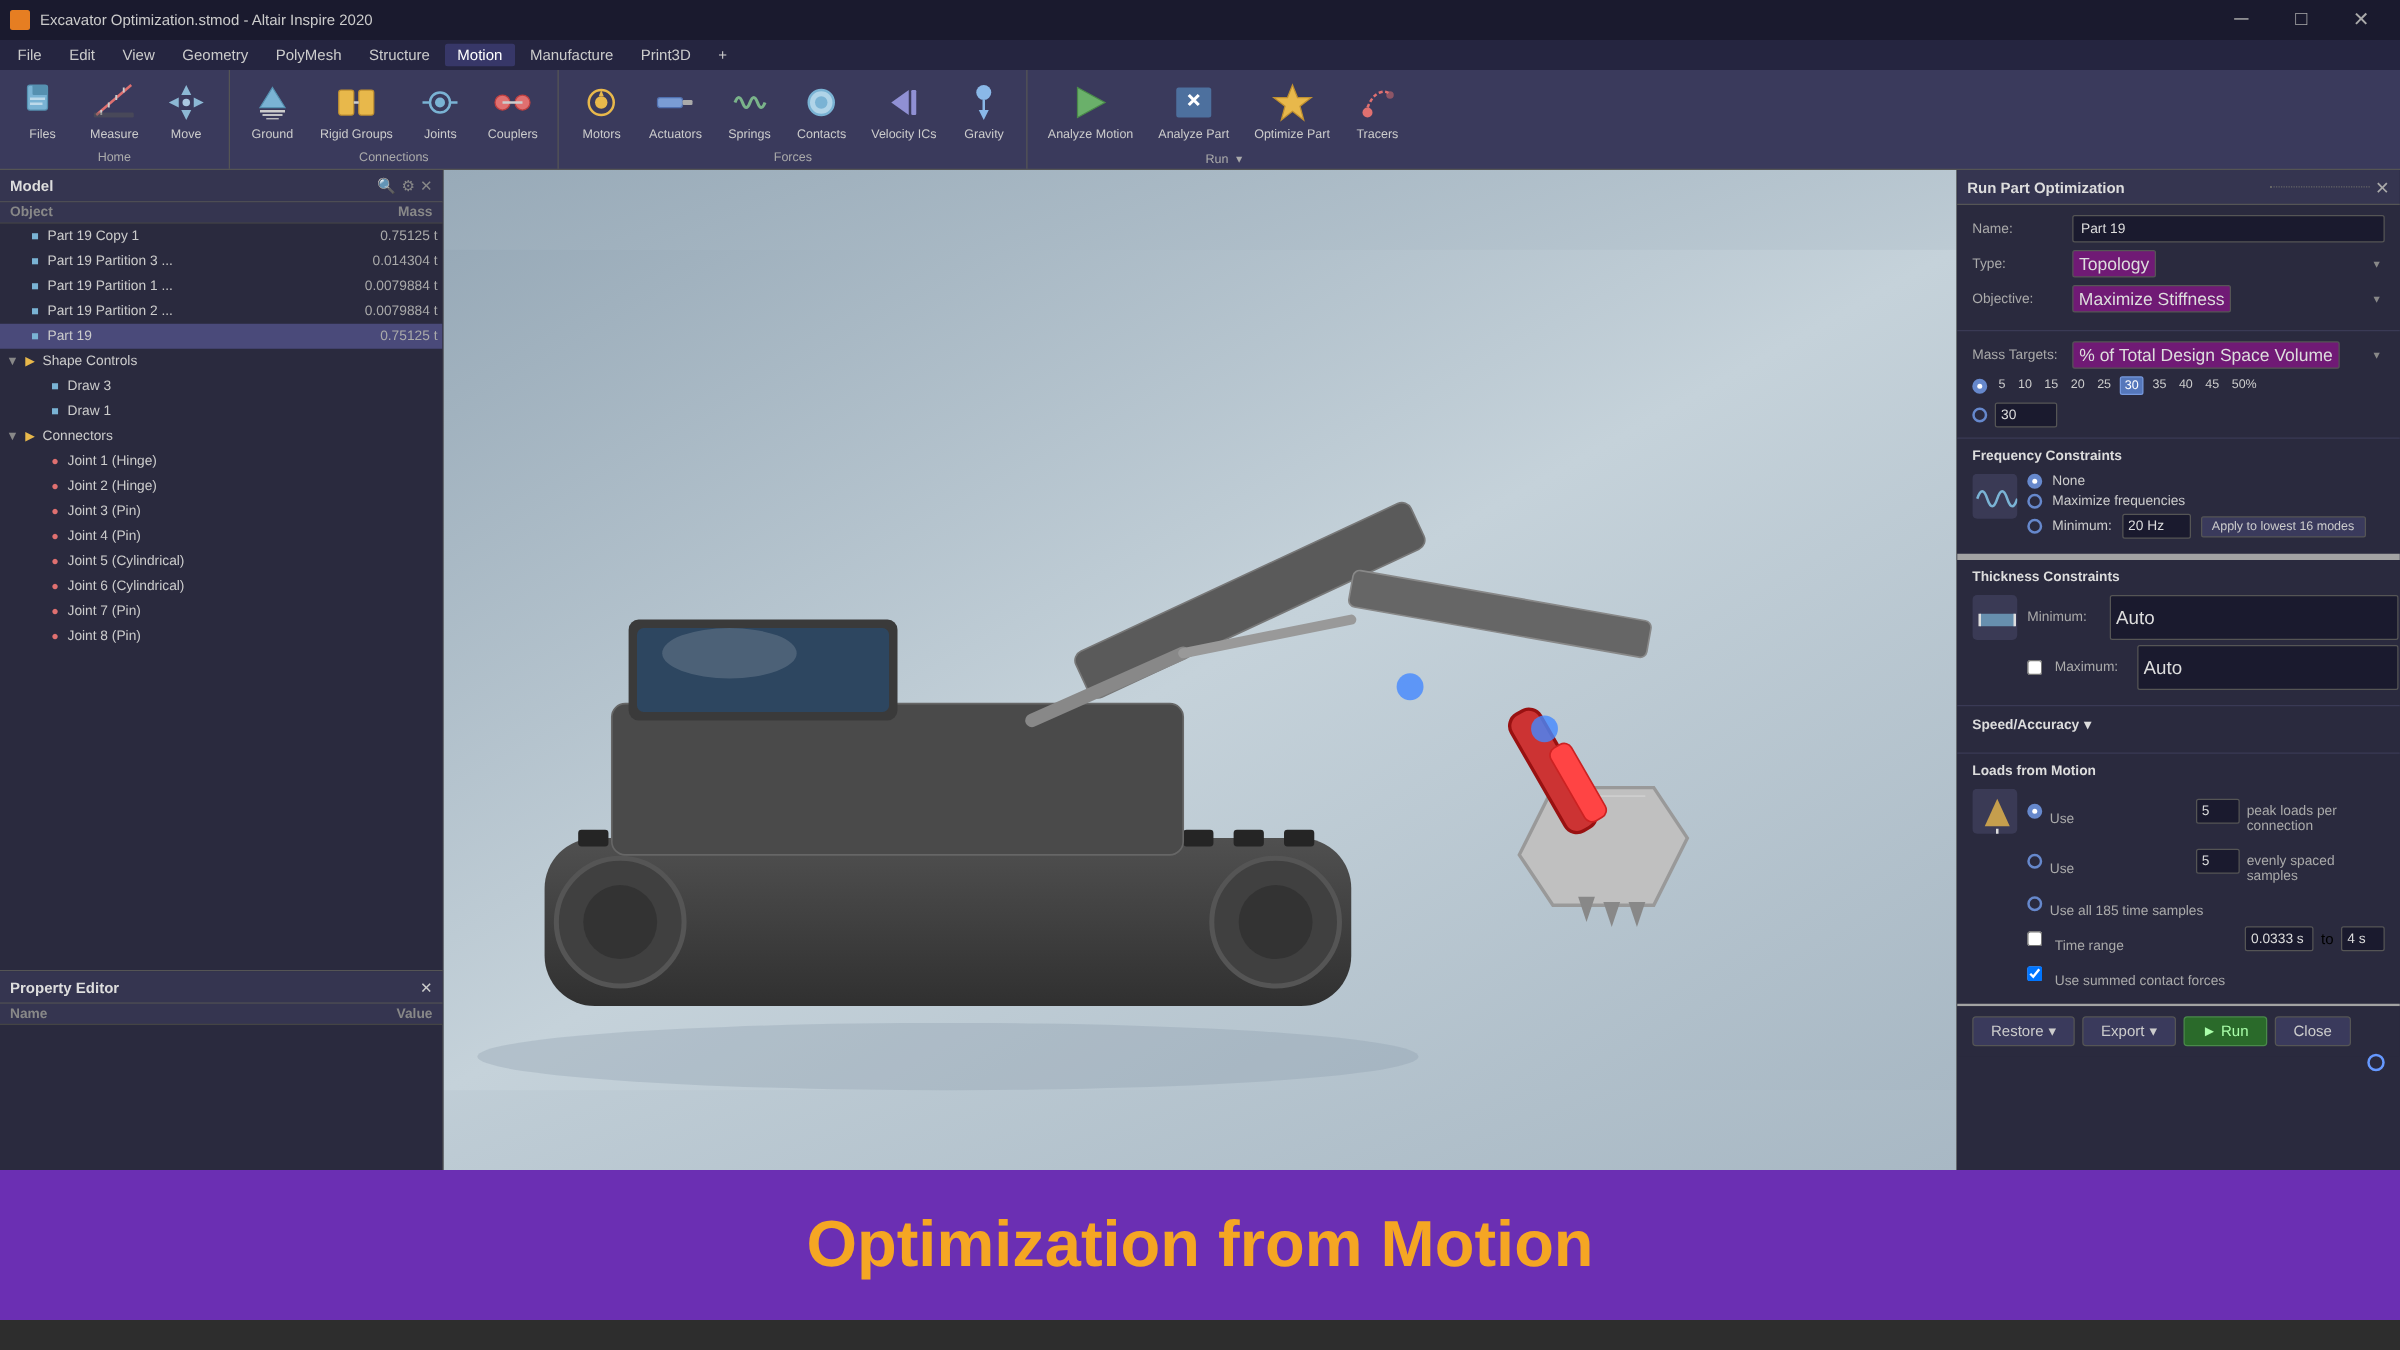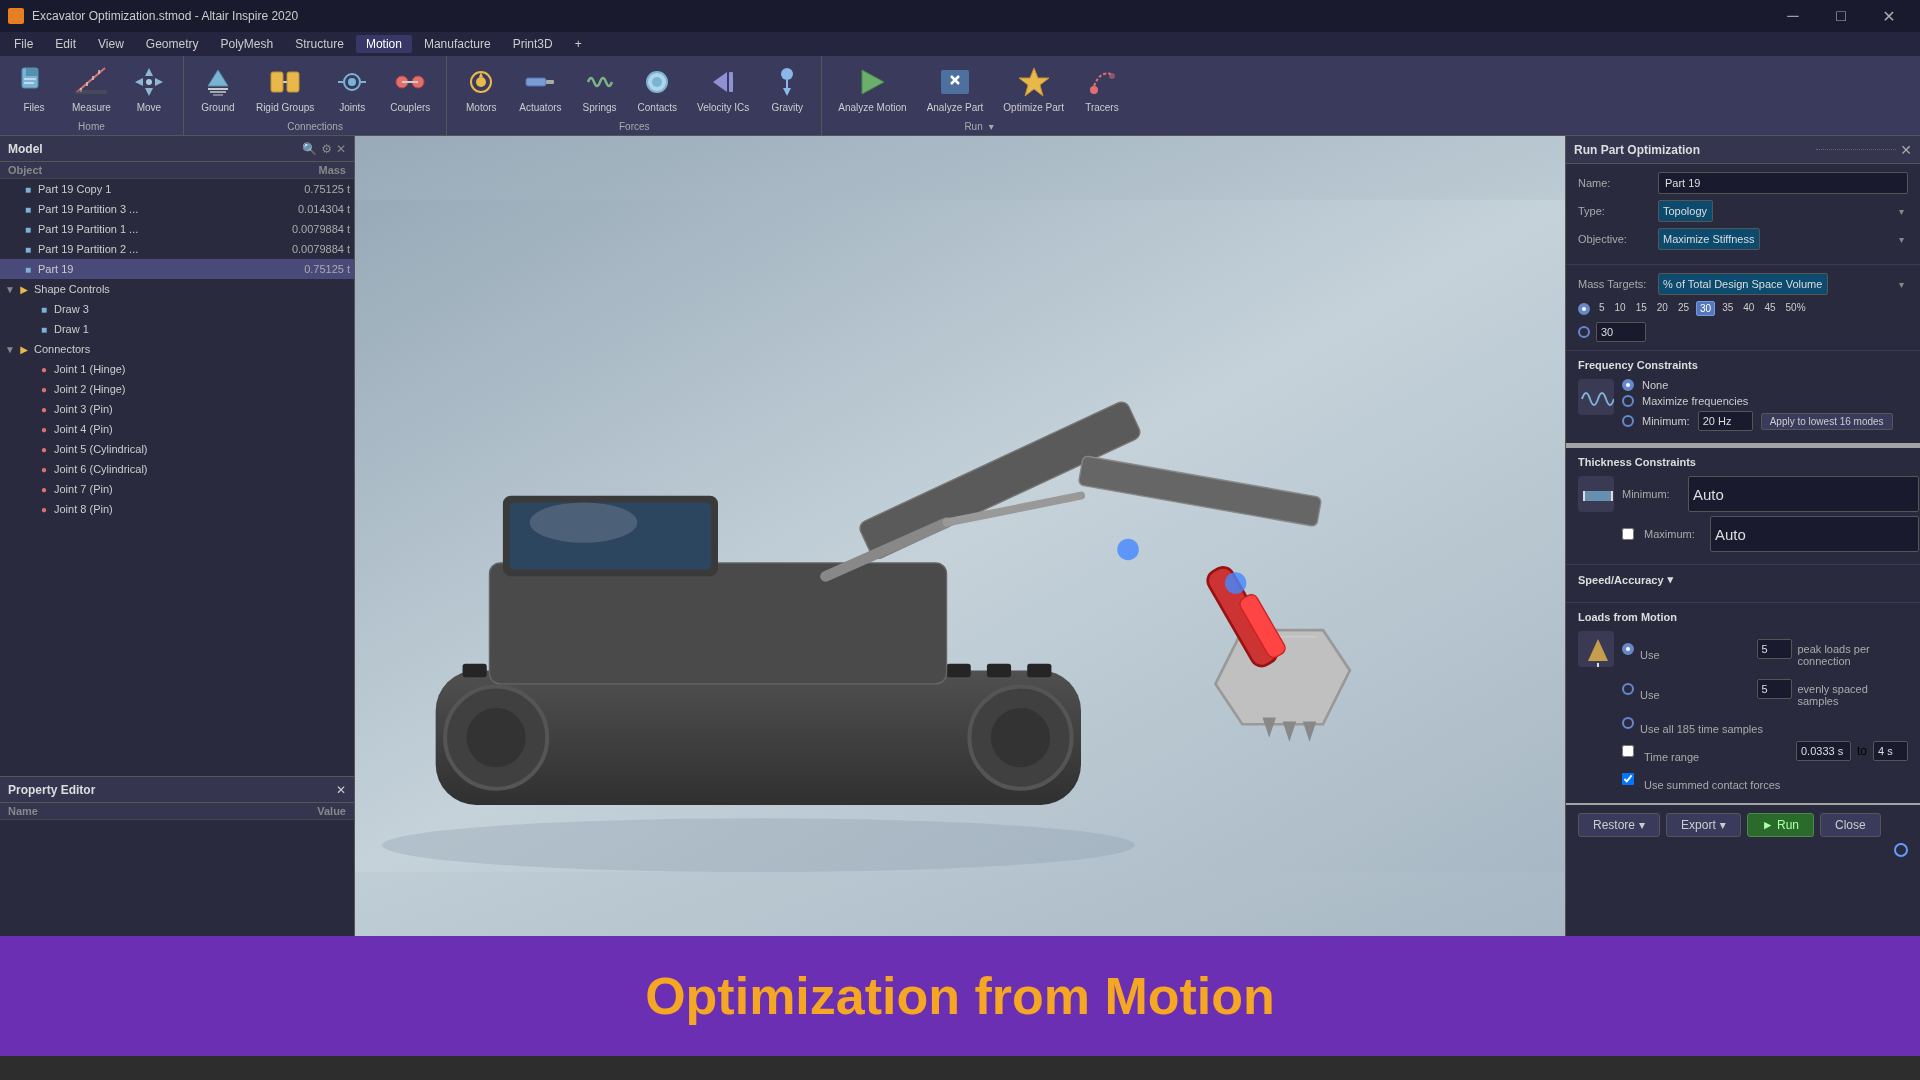--- a/index.html
+++ b/index.html
@@ -205,29 +205,30 @@
       background: #1a1a2e;
       border: 1px solid #555;
       color: #ddd;
       padding: 2px 6px;
       font-size: 11px;
       border-radius: 2px;
       height: 22px;
     }
     .form-select {
       flex: 1;
-      background: #0c4a6e;
+      background: #701a75;
       border: 1px solid #555;
       color: #ddd;
       padding: 2px 4px;
-      font-size: 11px;
+      font-size: 14px;
       border-radius: 2px;
       height: 22px;
       appearance: none;
       cursor: pointer;
+      text-align: center;
     }
     .form-select-wrapper { flex: 1; position: relative; }
     .form-select-arrow { position: absolute; right: 4px; top: 50%; transform: translateY(-50%); color: #888; pointer-events: none; font-size: 10px; }
 
     .section-title { font-size: 11px; color: #ddd; font-weight: bold; margin-bottom: 8px; }
 
     
     .mass-target-section { padding: 8px 12px; border-bottom: 1px solid #3a3a55; }
     .radio-btn { width: 12px; height: 12px; border-radius: 50%; border: 2px solid #6688cc; background: transparent; cursor: pointer; display: inline-flex; align-items: center; justify-content: center; flex-shrink: 0; }
     .radio-btn.checked { background: #6688cc; }

